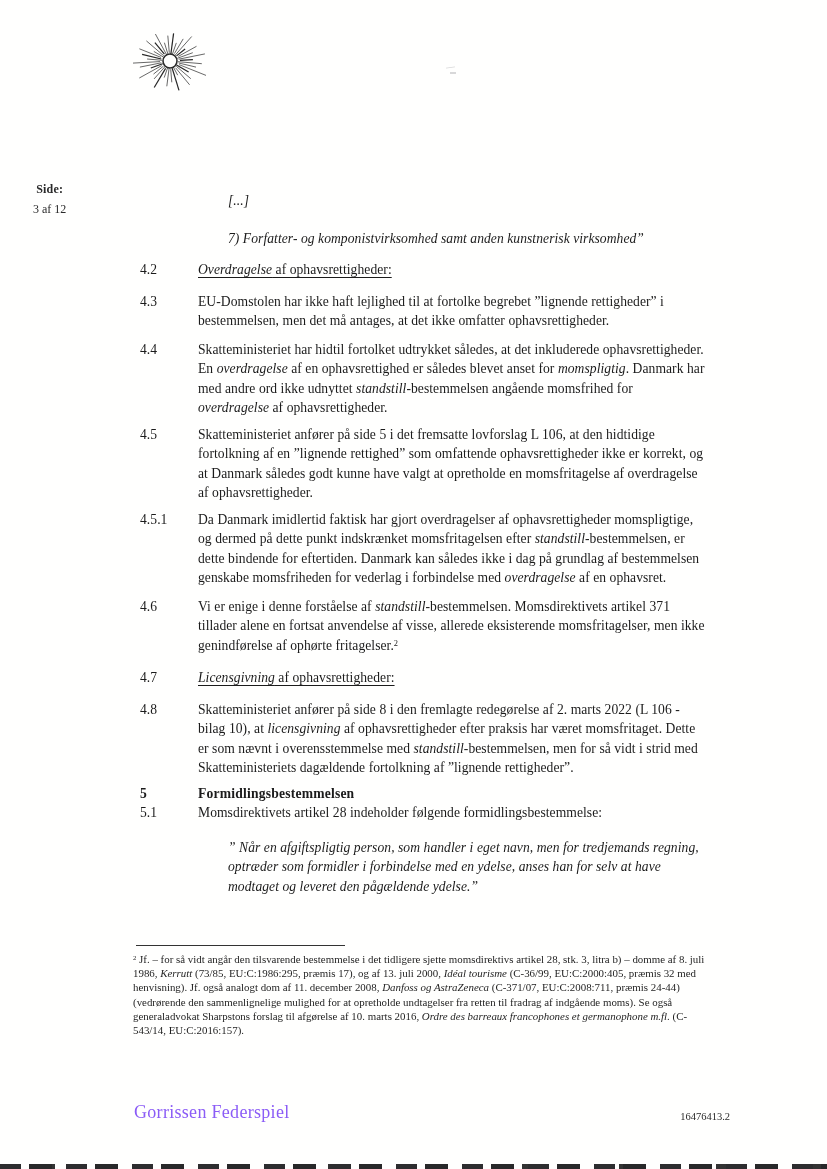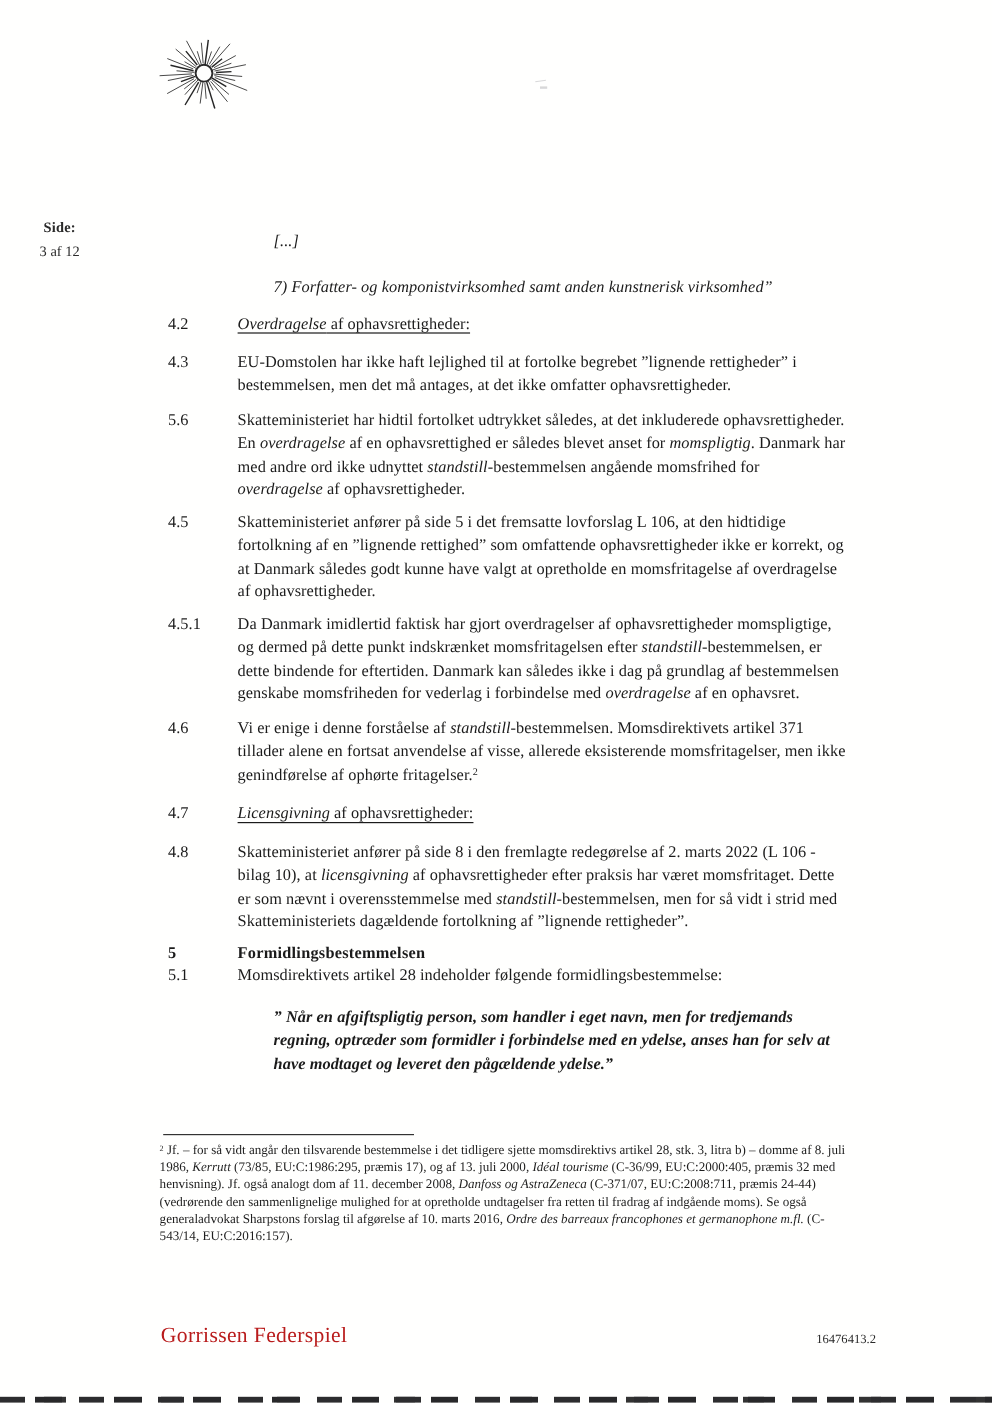--- a/index.html
+++ b/index.html
@@ -24,29 +24,29 @@
   .qnarrow .para{max-width:478px;}
   .bold-row .num,.bold-row .para{font-weight:bold;letter-spacing:.2px;}
 
   .it{font-style:italic;}
   .bd{font-weight:bold;}
   .un{text-decoration:underline;text-underline-offset:2.5px;text-decoration-thickness:1px;}
   .sup{font-size:.62em;vertical-align:.45em;line-height:0;}
 
   .m0{margin-top:0;} .m6{margin-top:6px;} .m7{margin-top:7px;} .m8{margin-top:9px;}
   .m9{margin-top:9px;} .m12{margin-top:12px;} .m13{margin-top:13px;}
-  .m15{margin-top:15px;font-weight:bold;} .m18{margin-top:18px;}
+  .m15{margin-top:15px;} .m18{margin-top:18px;}
 
   .footnote-rule{position:absolute;left:136px;top:945px;width:209px;height:0;
     border-top:1.4px solid #333;}
   .footnote{position:absolute;left:133px;top:952px;width:583px;
     font-size:10.9px;line-height:14.2px;color:#1e1e1e;}
 
   .footer-left{position:absolute;left:134px;top:1102px;font-size:18px;
-    letter-spacing:.3px;color:#b91c1c;}
+    letter-spacing:.3px;color:#8b5cf6;}
   .footer-right{position:absolute;right:97px;top:1111px;font-size:10.5px;color:#2a2a2a;}
 
   .scan-mark{position:absolute;left:444px;top:66px;width:14px;height:9px;opacity:.55;}
   .scan-mark i{position:absolute;display:block;background:#b9b9bc;}
   .scan-mark i:nth-child(1){left:2px;top:1px;width:9px;height:1px;transform:rotate(-8deg);}
   .scan-mark i:nth-child(2){left:6px;top:6px;width:6px;height:2px;}
 
   .bottom-band{position:absolute;left:0;bottom:0;width:827px;height:5px;opacity:.92;
     background:
       repeating-linear-gradient(90deg,#1c1c1e 0 21px,transparent 21px 29px,#161618 29px 52px,transparent 52px 66px),
@@ -127,21 +127,21 @@
       <div class="num">4.2</div>
       <div class="para"><span class="it un">Overdragelse</span><span class="un"> af ophavsrettigheder:</span></div>
     </div>
 
     <div class="row m12">
       <div class="num">4.3</div>
       <div class="para"><span>EU-Domstolen har ikke haft lejlighed til at fortolke begrebet ”lignende rettigheder” i bestemmelsen, men det må antages, at det ikke omfatter ophavsrettigheder.</span></div>
     </div>
 
     <div class="row m9">
-      <div class="num">5.6</div>
+      <div class="num">4.4</div>
       <div class="para"><span>Skatteministeriet har hidtil fortolket udtrykket således, at det inkluderede ophavsret­tigheder. En </span><span class="it">overdragelse</span><span> af en ophavsrettighed er således blevet anset for </span><span class="it">momsplig­tig</span><span>. Danmark har med andre ord ikke udnyttet </span><span class="it">standstill</span><span>-bestemmelsen angående momsfrihed for </span><span class="it">overdragelse</span><span> af ophavsrettigheder.</span></div>
     </div>
 
     <div class="row m7">
       <div class="num">4.5</div>
       <div class="para"><span>Skatteministeriet anfører på side 5 i det fremsatte lovforslag L 106, at den hidtidige fortolkning af en ”lignende rettighed” som omfattende ophavsrettigheder ikke er kor­rekt, og at Danmark således godt kunne have valgt at opretholde en momsfritagelse af overdragelse af ophavsrettigheder.</span></div>
     </div>
 
     <div class="row m7">
       <div class="num">4.5.1</div>

